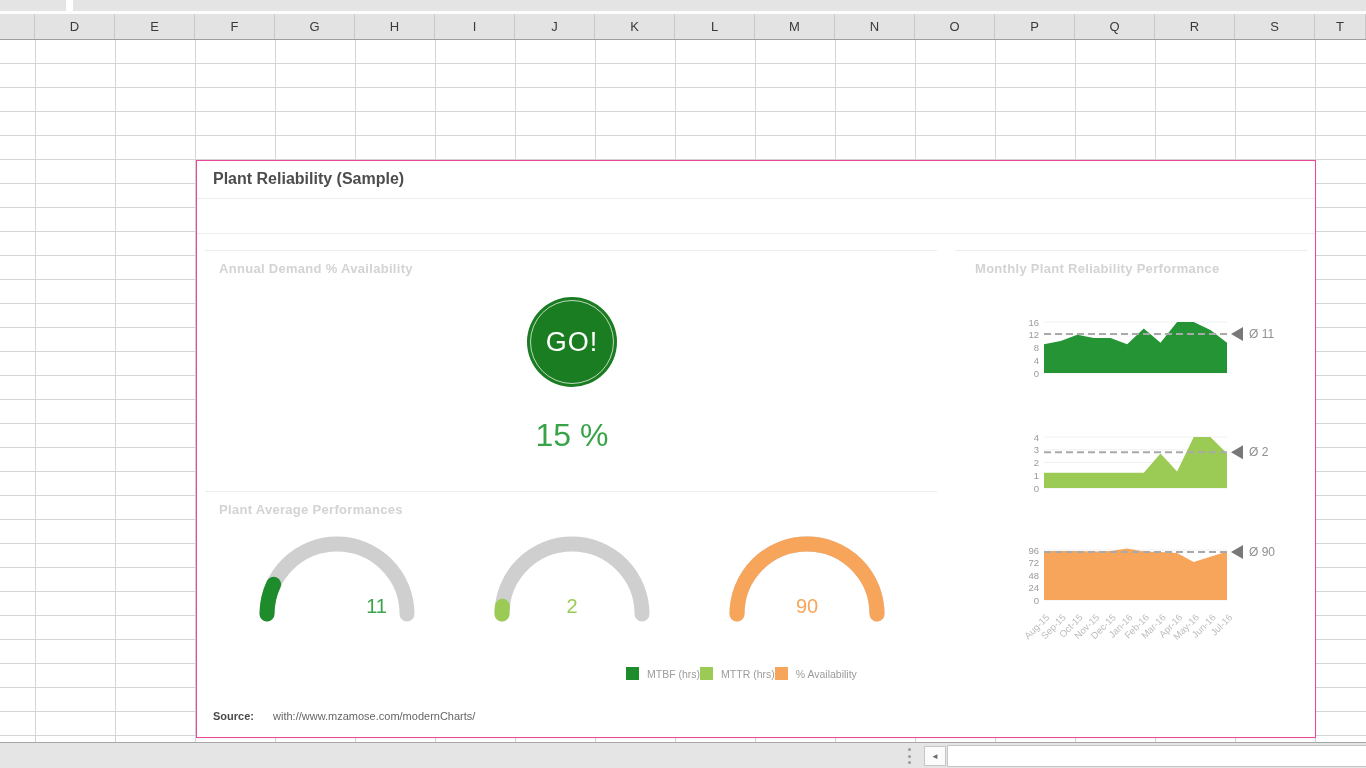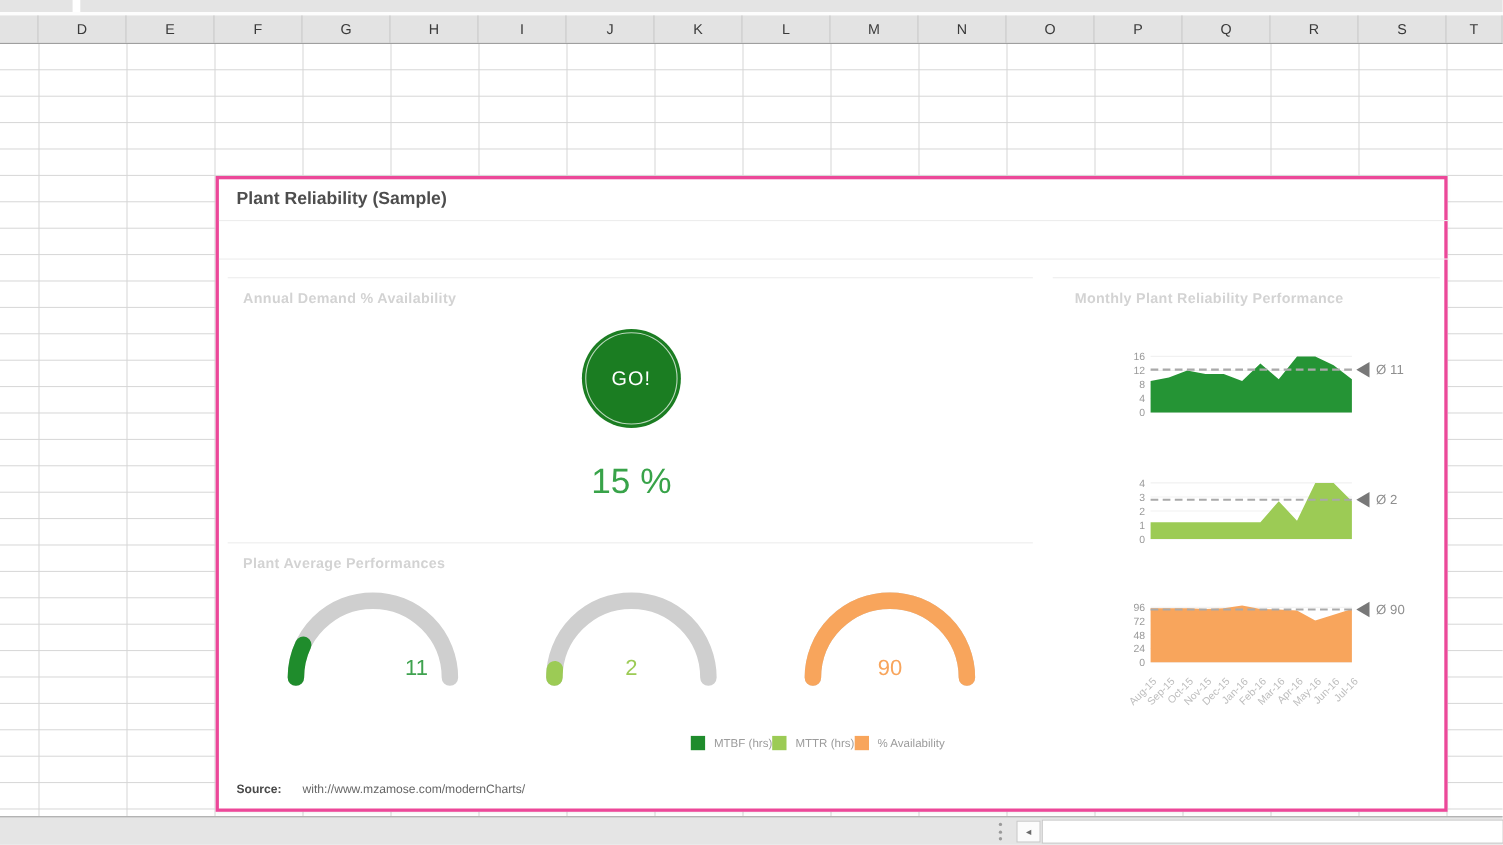--- a/index.html
+++ b/index.html
@@ -30,31 +30,31 @@
     display:flex; flex-direction:column; justify-content:space-between; align-items:center; }
   .grip i { width:3px; height:3px; border-radius:50%; background:#9a9a9a; }
   .scroll-left-btn { position:absolute; left:924px; top:3px; width:22px; height:20px;
     background:#fbfbfb; border:1px solid #c6c6c6; color:#6a6a6a; font-size:8px;
     display:flex; align-items:center; justify-content:center; }
   .scroll-track { position:absolute; left:947px; top:2px; width:420px; height:22px;
     background:#fff; border:1px solid #c6c6c6; }
 
   
   .panel { position:absolute; left:196px; top:160px; width:1120px; height:578px;
-    background:#fff; border:3px solid #ec4899; box-shadow:0 1px 3px rgba(0,0,0,0.06); }
+    background:#fff; border:1px solid #ec4899; box-shadow:0 1px 3px rgba(0,0,0,0.06); }
   .panel .sep { position:absolute; height:1px; background:#ededed; }
   .pr-title { position:absolute; left:16px; top:9px; font-size:16px; font-weight:600; color:#4d4d4d; }
   .pr-subtitle { position:absolute; left:16px; top:47px; font-size:11.5px; color:#767676; }
 
   .section-title { position:absolute; font-size:13px; font-weight:700; color:#d3d3d3; letter-spacing:0.3px; }
 
   .go-circle { position:absolute; left:330px; top:136px; width:90px; height:90px; border-radius:50%;
     background:#1b7d22; display:flex; align-items:center; justify-content:center; cursor:default; }
   .go-ring { position:absolute; inset:3px; border:1px solid rgba(255,255,255,0.7); border-radius:50%; }
-  .go-label { color:#fff; font-size:18px; font-weight:300; letter-spacing:1px; }
+  .go-label { color:#fff; font-size:27px; font-weight:300; letter-spacing:1px; }
   .avail-value { position:absolute; left:275px; top:256px; width:200px; text-align:center;
     font-size:32px; font-weight:300; color:#38a349; }
 
   .gauge-svg { position:absolute; }
   .gauge-num { position:absolute; width:100px; text-align:center; font-size:20px; font-weight:400; }
 
   .legend { position:absolute; left:429px; top:506px; display:flex; }
   .legend-item { display:flex; align-items:center; }
   .legend-swatch { width:13px; height:13px; margin-right:8px; flex:none; }
   .legend-label { font-size:10.5px; color:#9c9c9c; }

